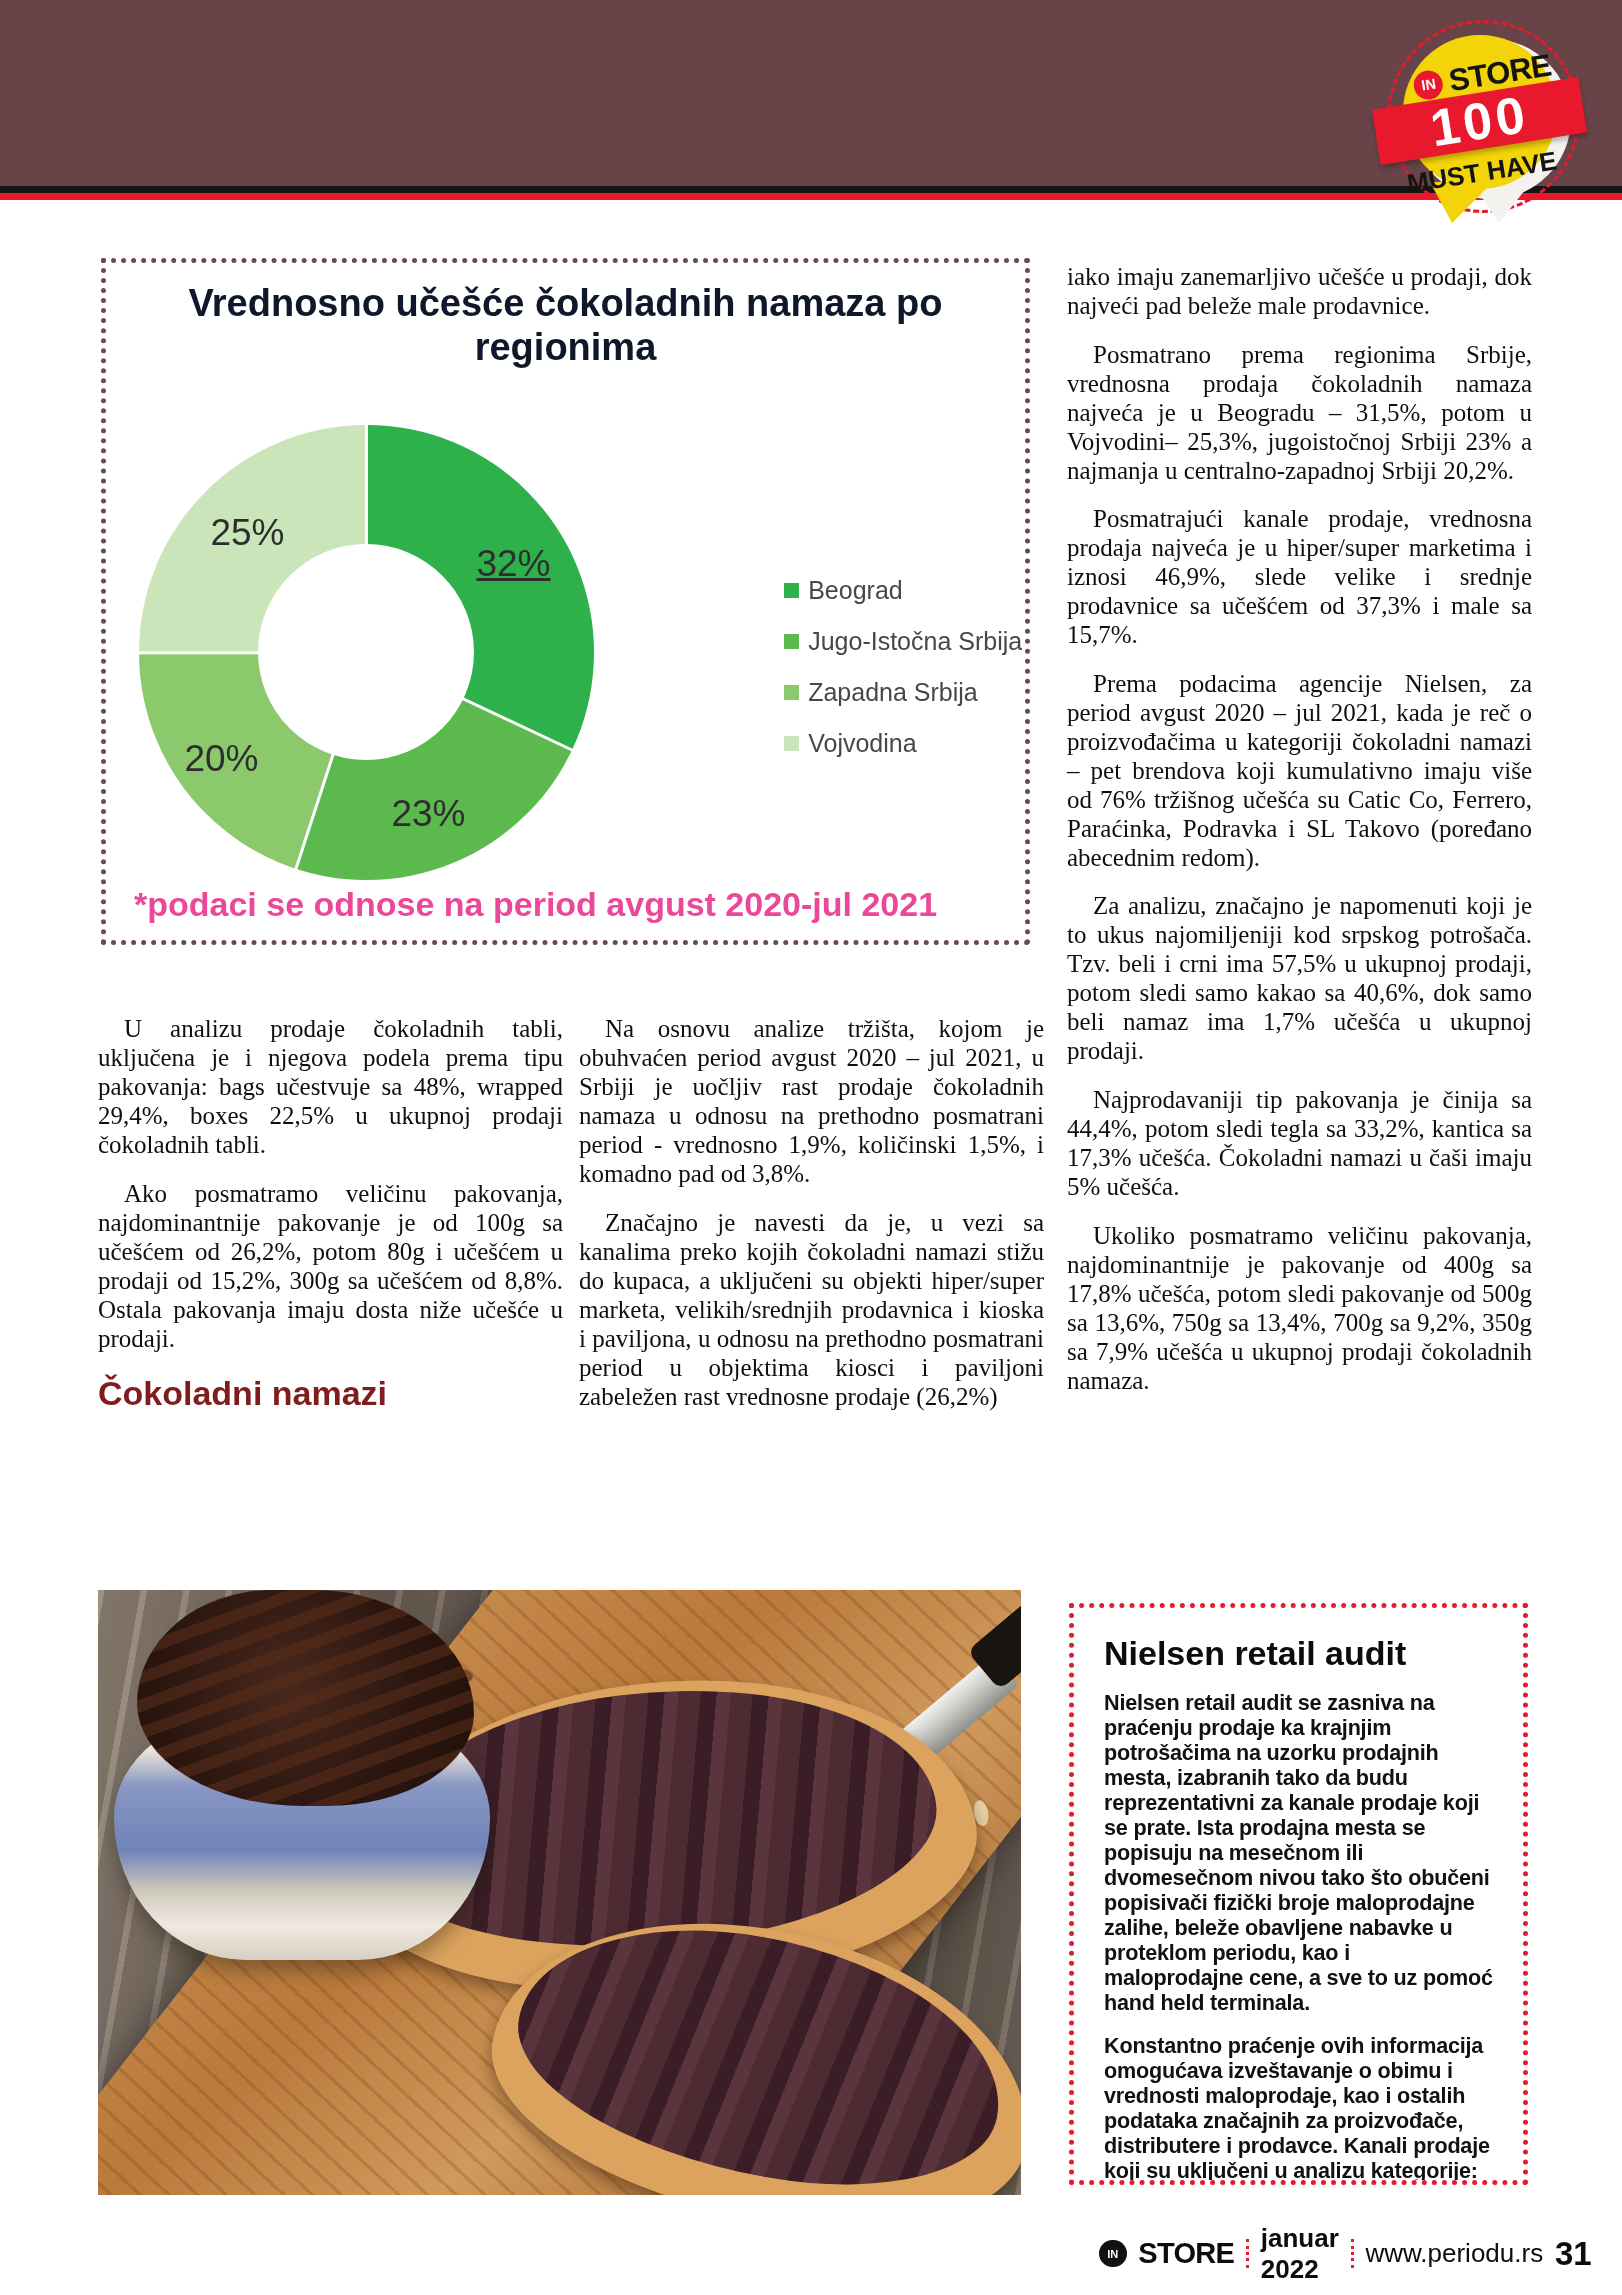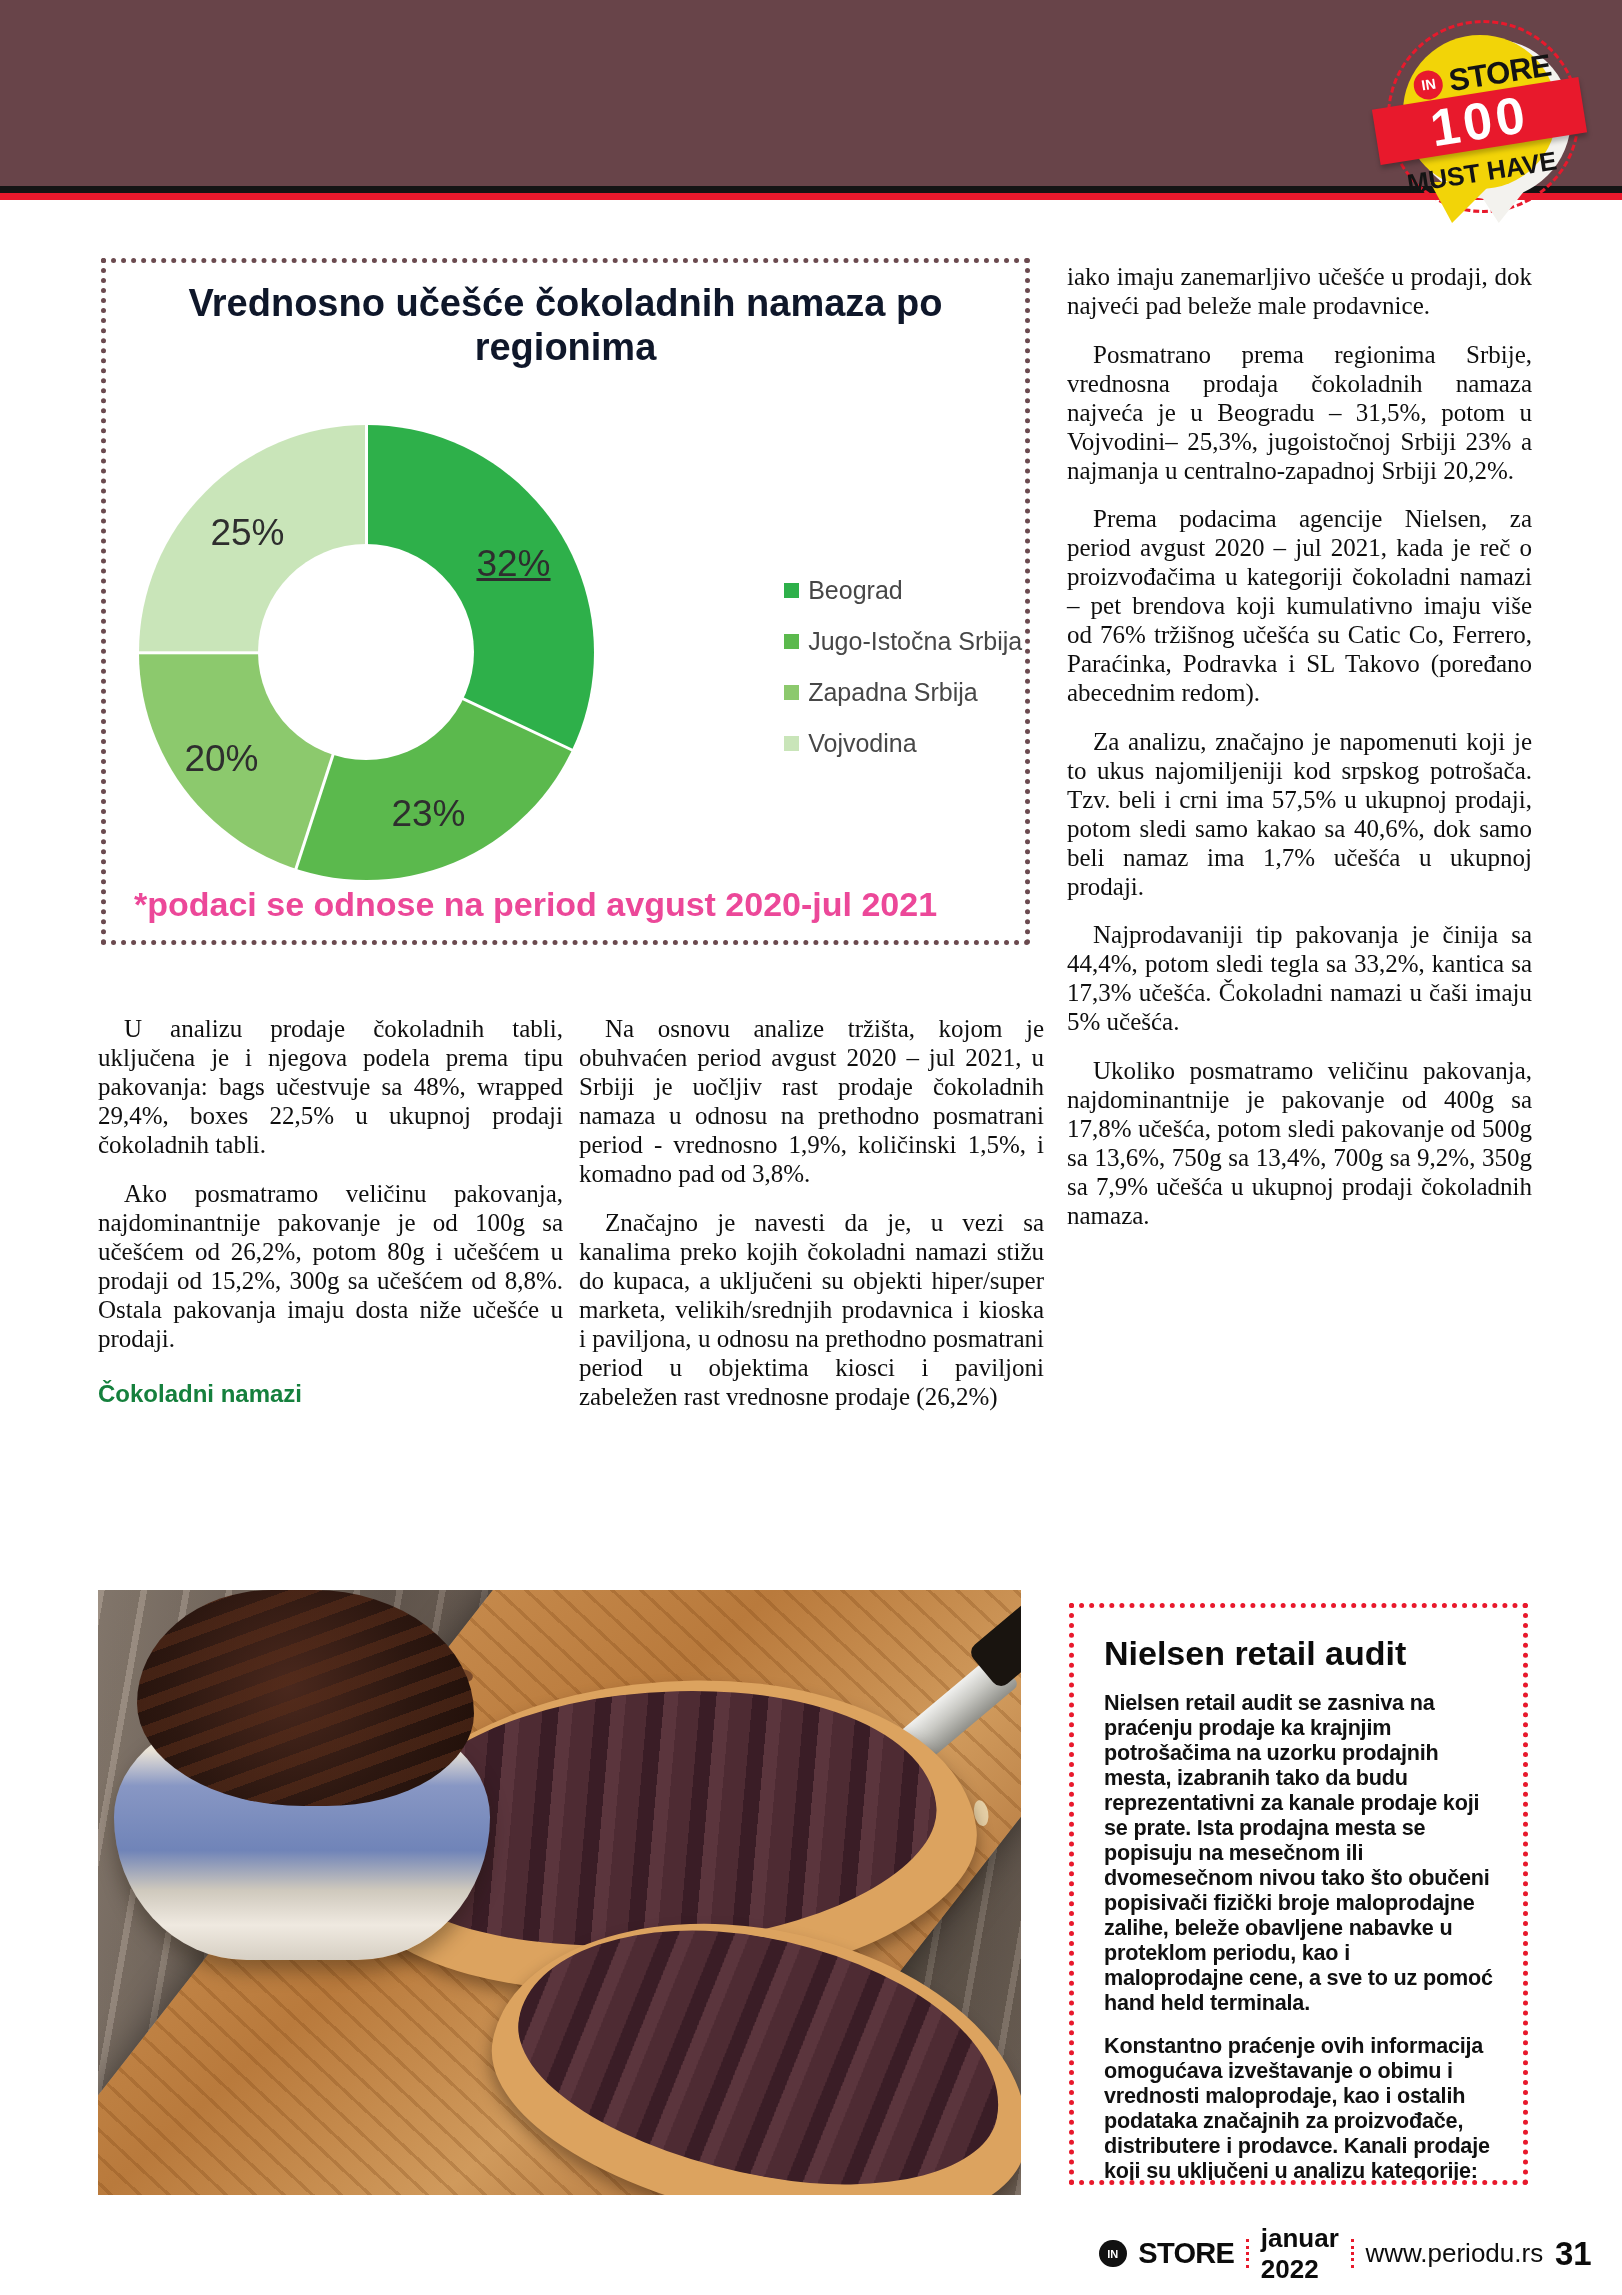--- a/index.html
+++ b/index.html
@@ -53,22 +53,22 @@
   .chart-footnote { position:absolute; left:134px; top:885px; font-size:34px; font-weight:bold; color:#ec4899; }
 
   
   .body-col { position:absolute; width:465px; font-family:"Liberation Serif", serif; font-size:25px;
         line-height:29px; color:#0f0f0f; text-align:justify; }
   .body-col p { margin:0 0 19.6px 0; text-indent:26px; }
   .body-col p.no-indent { text-indent:0; }
   #col1 { left:98px;  top:1014px; }
   #col2 { left:579px;  top:1014px; }
   #col3 { left:1067px; top:262px;  }
-  .section-heading { font-family:"Liberation Sans", sans-serif; font-size:24px; font-weight:bold;
-        color:#15803d; margin-top:26px; }
+  .section-heading { font-family:"Liberation Sans", sans-serif; font-size:34px; font-weight:bold;
+        color:#7f1d1d; margin-top:26px; }
 
   
   .photo { position:absolute; left:98px; top:1590px; width:923px; height:605px; overflow:hidden;
         background:
           repeating-linear-gradient(100deg, rgba(255,255,255,.07) 0 6.5px, rgba(0,0,0,.14) 6.5px 42px),
           linear-gradient(100deg,#97897c 0%,#6e6157 28%,#8c7c6f 55%,#5d5248 82%,#7a6c60 100%); }
   .board { position:absolute; left:239px; top:-294px; width:556px; height:1178px; border-radius:98px;
         transform:rotate(38deg);
         background:
           repeating-linear-gradient(5deg, rgba(110,55,8,.22) 0 3.3px, rgba(255,255,255,0) 3.3px 19.6px),
@@ -192,20 +192,21 @@
   </div>
 
   <div class="body-col" id="col2">
     <p>Na osnovu analize tržišta, kojom je obuhvaćen period avgust 2020 – jul 2021, u Srbiji je uočljiv rast prodaje čokoladnih namaza u odnosu na prethodno posmatrani period - vrednosno 1,9%, količinski 1,5%, i komadno pad od 3,8%.</p>
     <p>Značajno je navesti da je, u vezi sa kanalima preko kojih čokoladni namazi stižu do kupaca, a uključeni su objekti hiper/super marketa, velikih/srednjih prodavnica i kioska i paviljona, u odnosu na prethodno posmatrani period u objektima kiosci i paviljoni zabeležen rast vrednosne prodaje (26,2%)</p>
   </div>
 
   <div class="body-col" id="col3">
     <p class="no-indent">iako imaju zanemarljivo učešće u prodaji, dok najveći pad beleže male prodavnice.</p>
     <p>Posmatrano prema regionima Srbije, vrednosna prodaja čokoladnih namaza najveća je u Beogradu – 31,5%, potom u Vojvodini– 25,3%, jugoistočnoj Srbiji 23% a najmanja u centralno-zapadnoj Srbiji 20,2%.</p>
+    <p>Posmatrajući kanale prodaje, vrednosna prodaja najveća je u hiper/super marketima i iznosi 46,9%, slede velike i srednje prodavnice sa učešćem od 37,3% i male sa 15,7%.</p>
     <p>Prema podacima agencije Nielsen, za period avgust 2020 – jul 2021, kada je reč o proizvođačima u kategoriji čokoladni namazi – pet brendova koji kumulativno imaju više od 76% tržišnog učešća su Catic Co, Ferrero, Paraćinka, Podravka i SL Takovo (poređano abecednim redom).</p>
     <p>Za analizu, značajno je napomenuti koji je to ukus najomiljeniji kod srpskog potrošača. Tzv. beli i crni ima 57,5% u ukupnoj prodaji, potom sledi samo kakao sa 40,6%, dok samo beli namaz ima 1,7% učešća u ukupnoj prodaji.</p>
     <p>Najprodavaniji tip pakovanja je činija sa 44,4%, potom sledi tegla sa 33,2%, kantica sa 17,3% učešća. Čokoladni namazi u čaši imaju 5% učešća.</p>
     <p>Ukoliko posmatramo veličinu pakovanja, najdominantnije je pakovanje od 400g sa 17,8% učešća, potom sledi pakovanje od 500g sa 13,6%, 750g sa 13,4%, 700g sa 9,2%, 350g sa 7,9% učešća u ukupnoj prodaji čokoladnih namaza.</p>
   </div>
 
   <div class="photo">
     <div class="board"></div>
     <div class="seed seed1"></div>
     <div class="seed seed2"></div>

